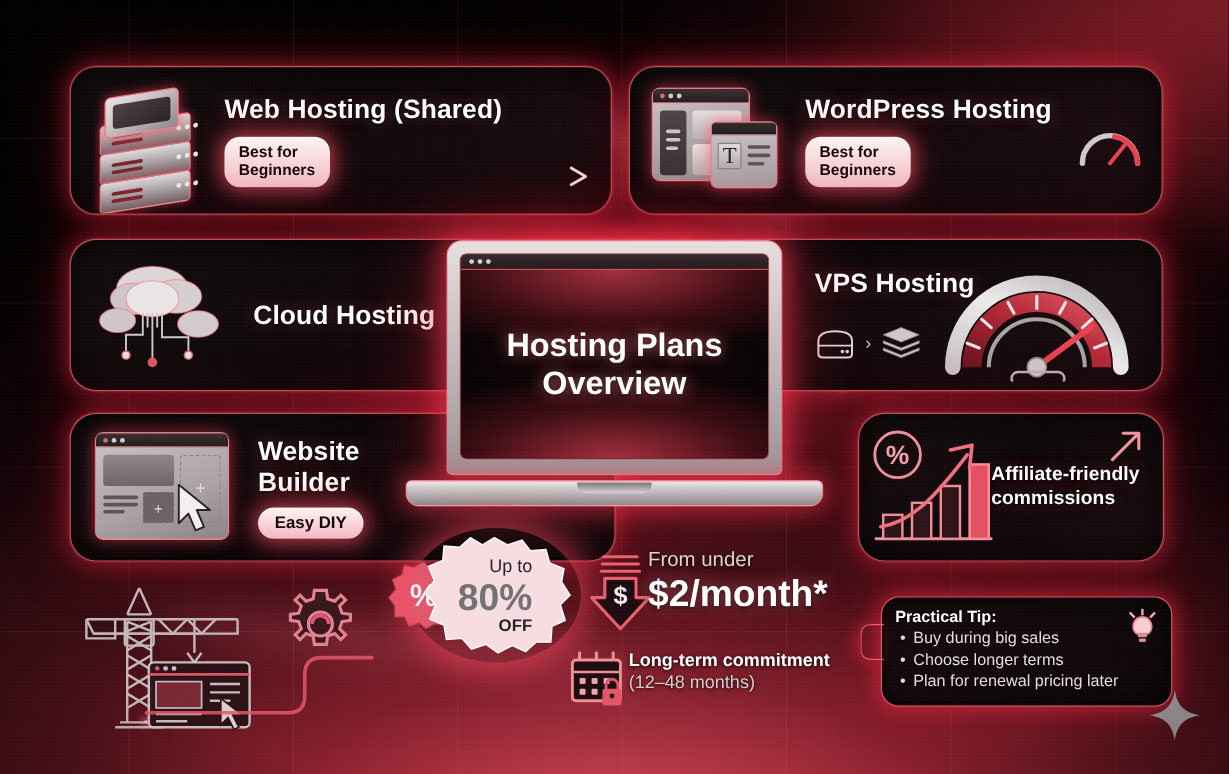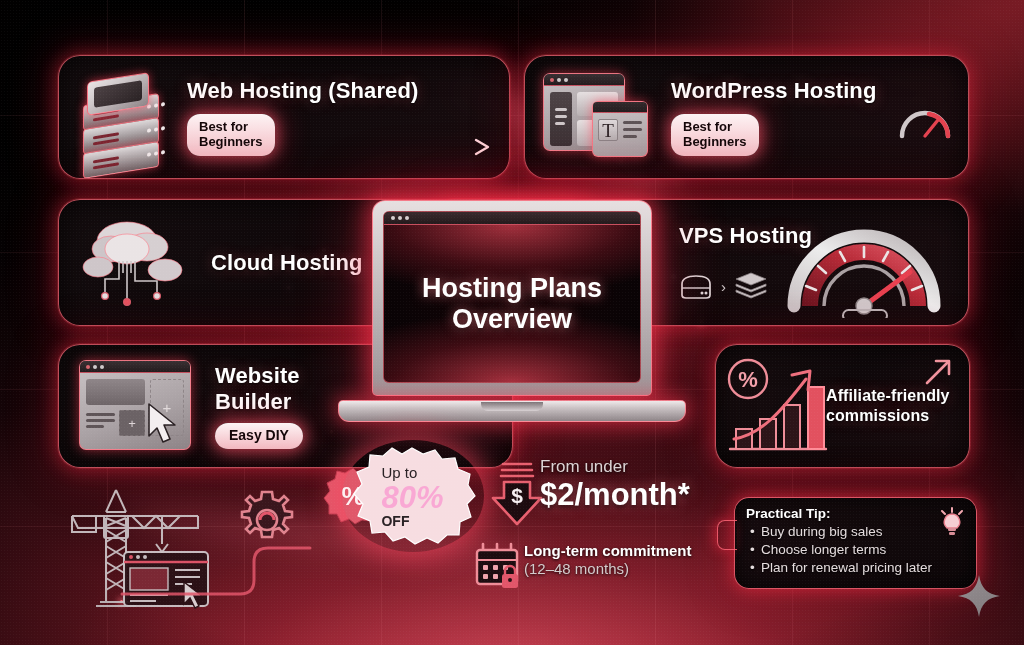--- a/index.html
+++ b/index.html
@@ -483,23 +483,23 @@
 
   <svg id="badge-pct" class="burst" viewBox="0 0 62 58">
     <path id="pctStar" fill="#e0586a" stroke="#b83a4c" stroke-width="1" d="M31 1 L37 7 L45 4 L48 12 L57 12 L56 21 L61 28 L55 34 L58 42 L50 46 L49 54 L40 53 L33 57 L27 52 L19 55 L15 47 L7 47 L7 38 L2 31 L8 24 L5 16 L13 12 L15 4 L23 6 Z"></path>
     <text x="31" y="38" text-anchor="middle" font-family="Liberation Sans, sans-serif" font-size="26" font-weight="bold" fill="#fdf1f3">%</text>
   </svg>
 
   <div id="badge-big" class="burst">
     <svg class="burst-shape" viewBox="0 0 127 98" preserveAspectRatio="none">
       <path fill="#f7dde1" stroke="#ffffff" stroke-width="1.2" d="M63 1 L74 7 L86 3 L93 12 L106 11 L109 22 L121 27 L119 38 L126 49 L118 57 L122 70 L111 75 L110 88 L98 88 L89 96 L78 91 L66 97 L56 90 L44 94 L36 85 L23 86 L21 74 L9 69 L14 57 L5 47 L13 37 L8 25 L20 20 L21 8 L34 9 L43 1 L53 7 Z" style="filter:none"></path>
     </svg>
-    <div style="position:relative;z-index:2;text-align:left;line-height:1;">
+    <div style="position:relative;z-index:2;text-align:right;line-height:1;">
       <div style="color:#2a2225;font-size:15px;">Up to</div>
-      <div style="color:#f9a8d4;font-size:31px;font-weight:bold;margin:2px 0 1px;font-style:italic;">80%</div>
+      <div style="color:#737373;font-size:31px;font-weight:bold;margin:2px 0 1px;">80%</div>
       <div style="color:#2a2225;font-size:14px;font-weight:bold;">OFF</div>
     </div>
   </div>
   <div style="position:absolute;left:342px;top:440px;width:142px;height:112px;border-radius:50%;
               box-shadow:0 0 26px 8px rgba(255,70,95,.55);pointer-events:none;"></div>
 
   <svg class="down-arrow" style="left:489px;top:458px;" width="56" height="72" viewBox="0 0 56 72">
     <path d="M14 6 H42 M13 12 H43 M12 18 H44" stroke="#e8606f" stroke-width="2.6" stroke-linecap="round"></path>
     <path d="M15 24 H41 V40 H52 L28 66 L4 40 H15 Z" fill="#1d0b0f" stroke="#e8606f" stroke-width="2.6" stroke-linejoin="round"></path>
     <text x="28" y="45" text-anchor="middle" font-family="Liberation Sans, sans-serif" font-size="21" font-weight="bold" fill="#f6eef0">$</text>

